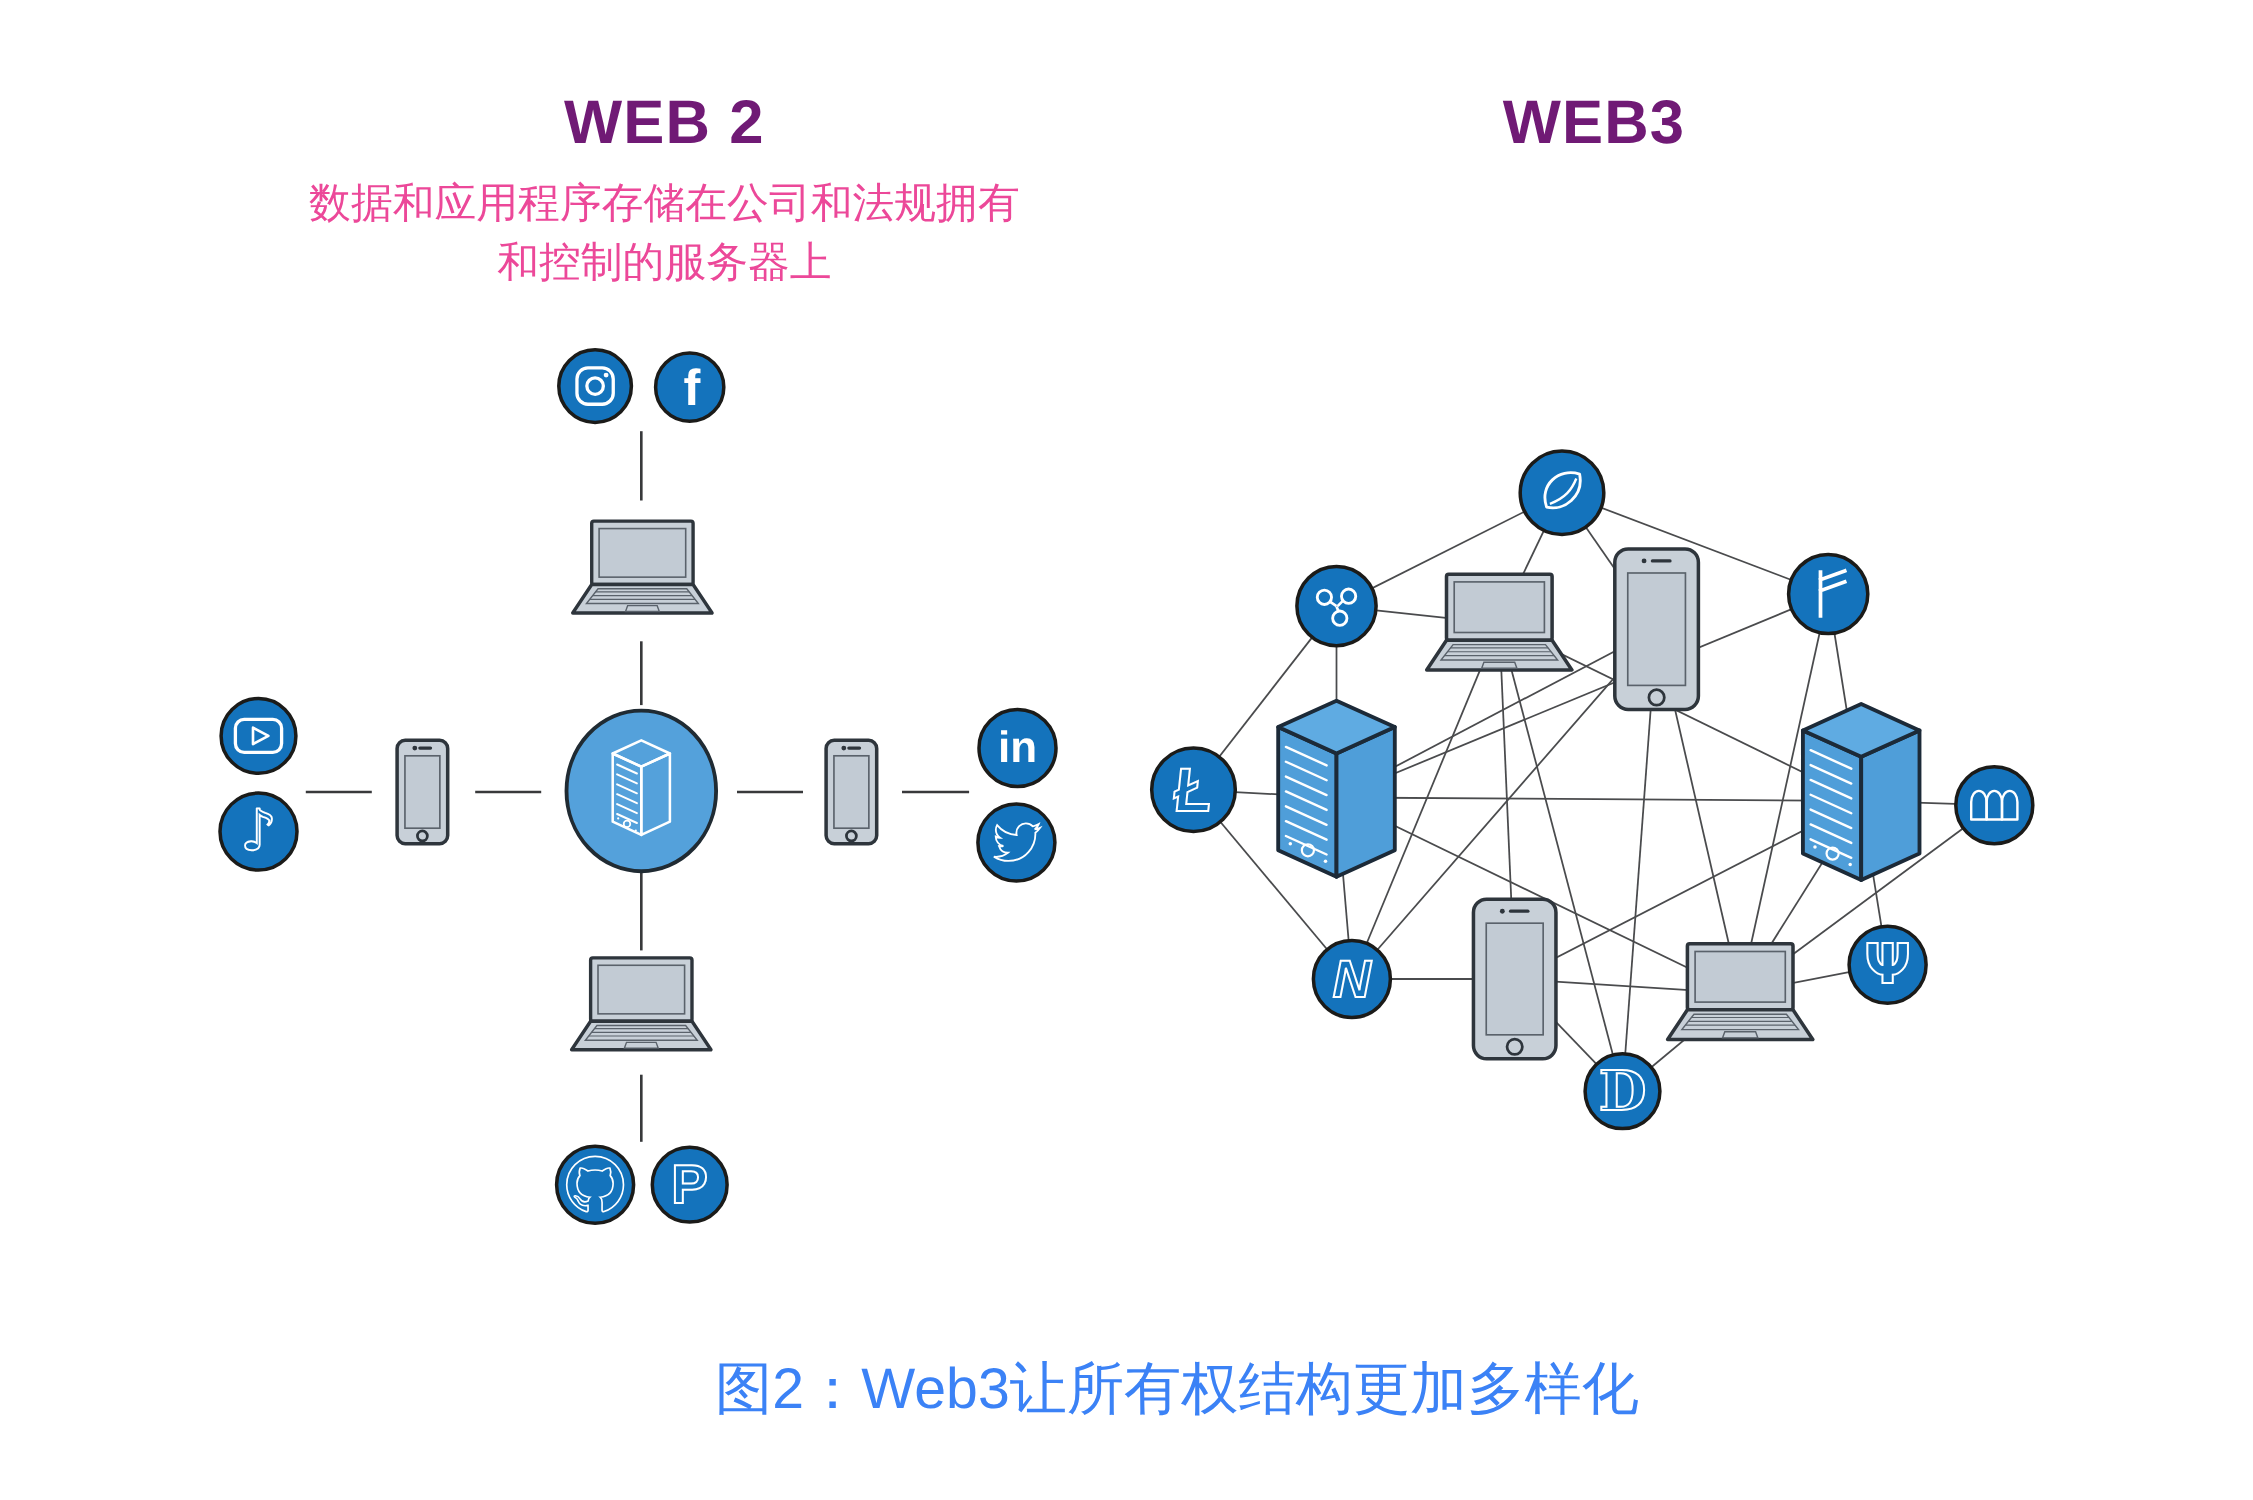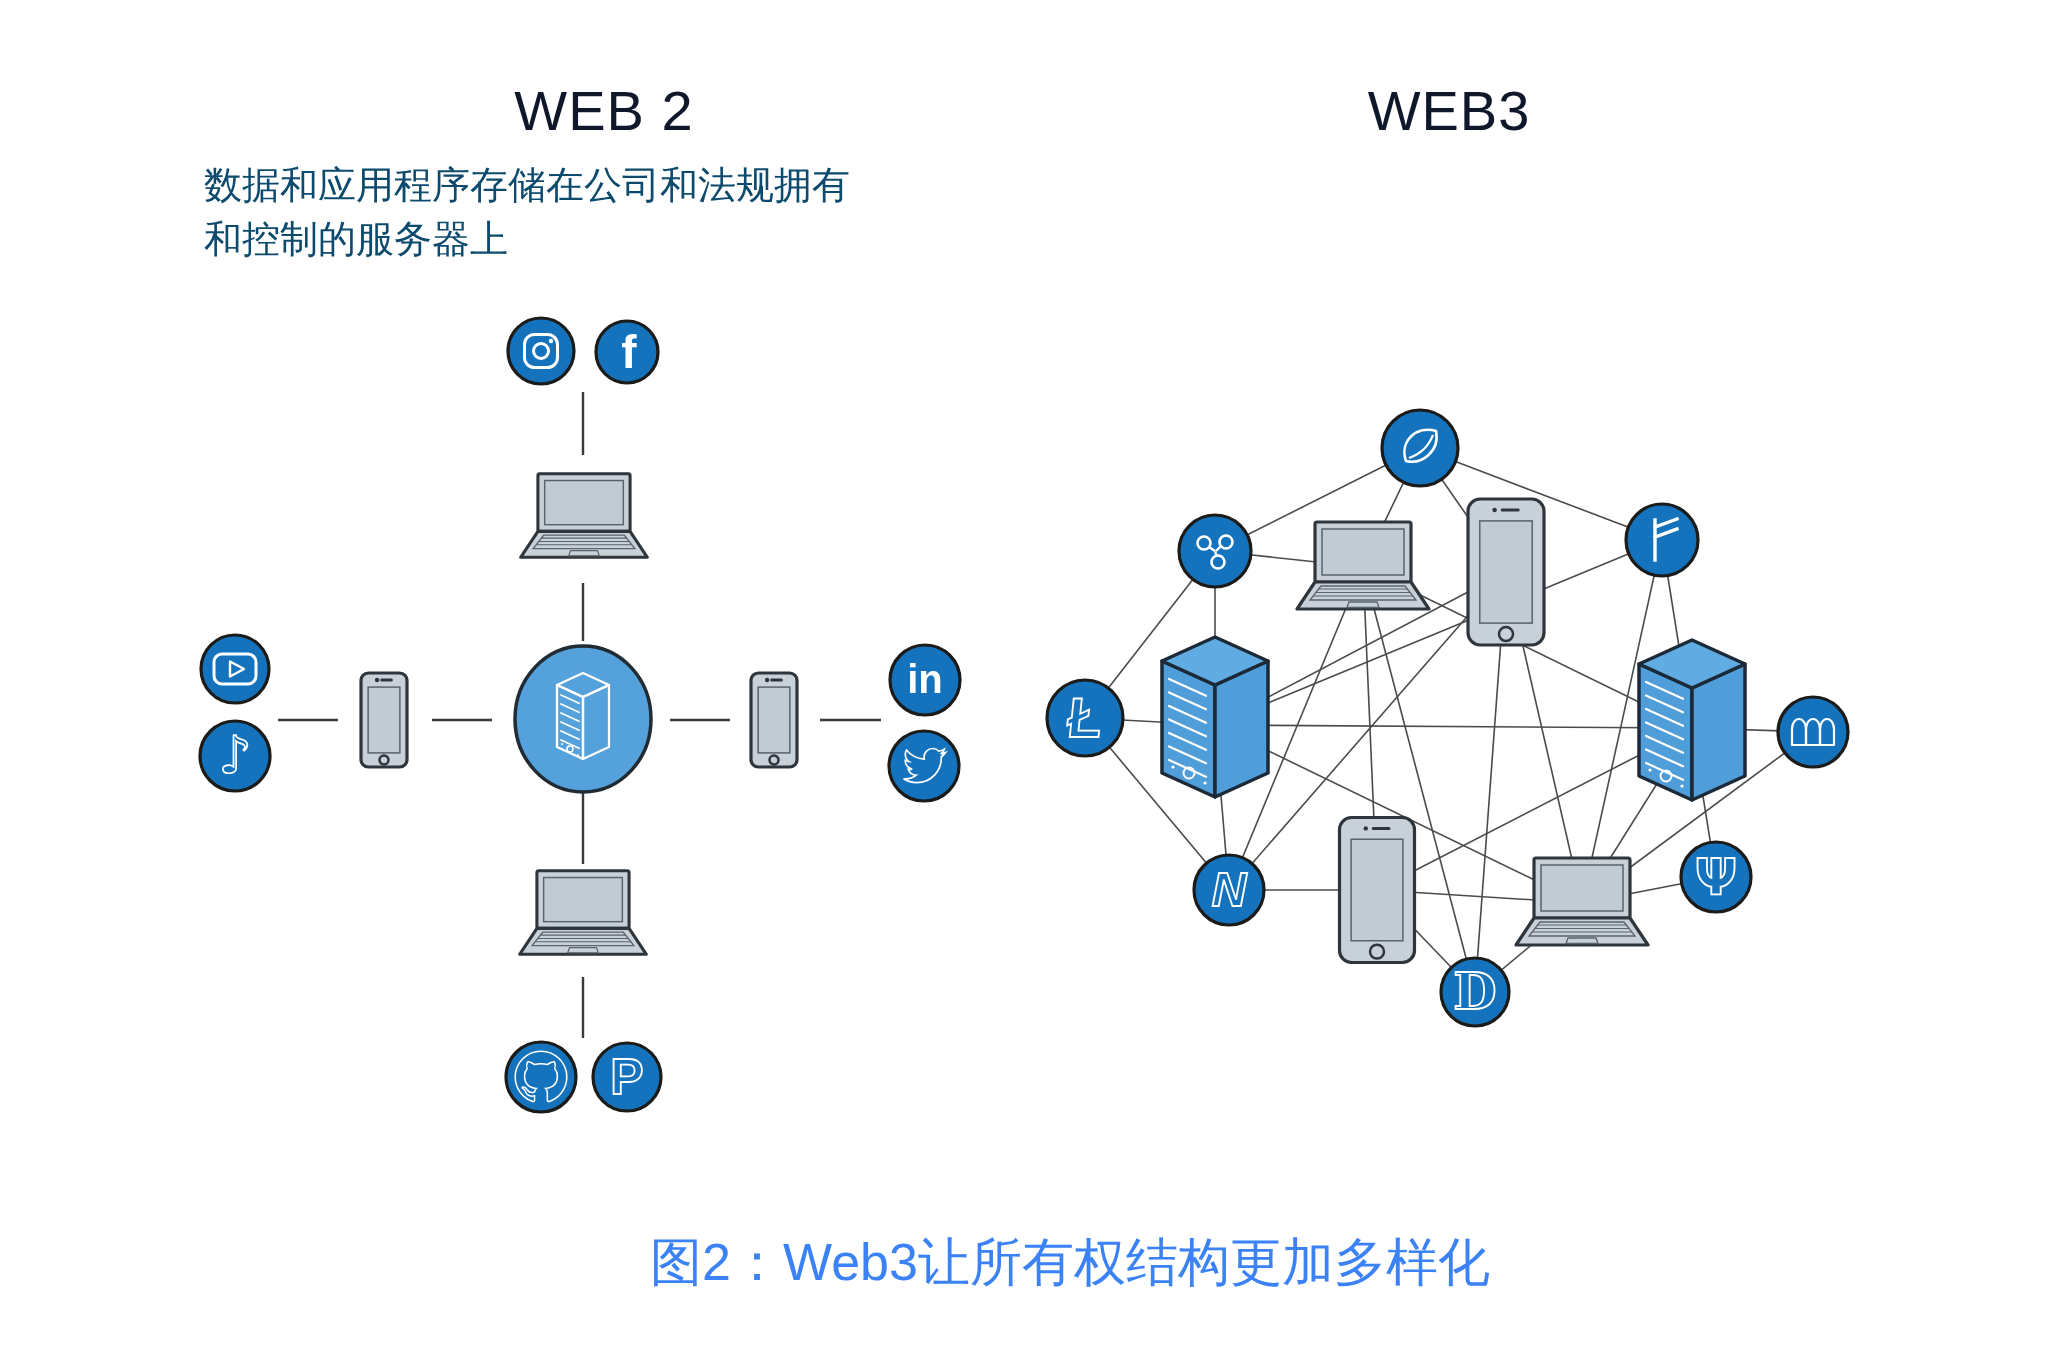--- a/index.html
+++ b/index.html
@@ -2,26 +2,26 @@
 <html><head>
 <meta charset="utf-8">
 <style>
   html,body{margin:0;padding:0;}
   body{
     width:2048px;height:1364px;position:relative;background:#ffffff;
     font-family:"Liberation Sans", sans-serif;overflow:hidden;color:#1e1e1e;
   }
   .abs{position:absolute;}
   .col-title{
-    font-size:56px;font-weight:400;letter-spacing:1px;
-    text-align:center;color:#0f172a;
+    font-size:56px;font-weight:700;letter-spacing:1px;
+    text-align:center;color:#701a75;
   }
   .col-sub{
     font-size:38px;font-weight:500;line-height:54px;
-    text-align:left;color:#0c4a6e;
+    text-align:center;color:#ec4899;
   }
   .caption{
     font-size:52px;font-weight:500;text-align:center;color:#3b82f6;
   }
   #diagram{position:absolute;left:0;top:0;}
 </style>
 </head>
 <body>
 
 <div class="abs col-title" style="left:304px;top:78px;width:600px;">WEB 2</div>

